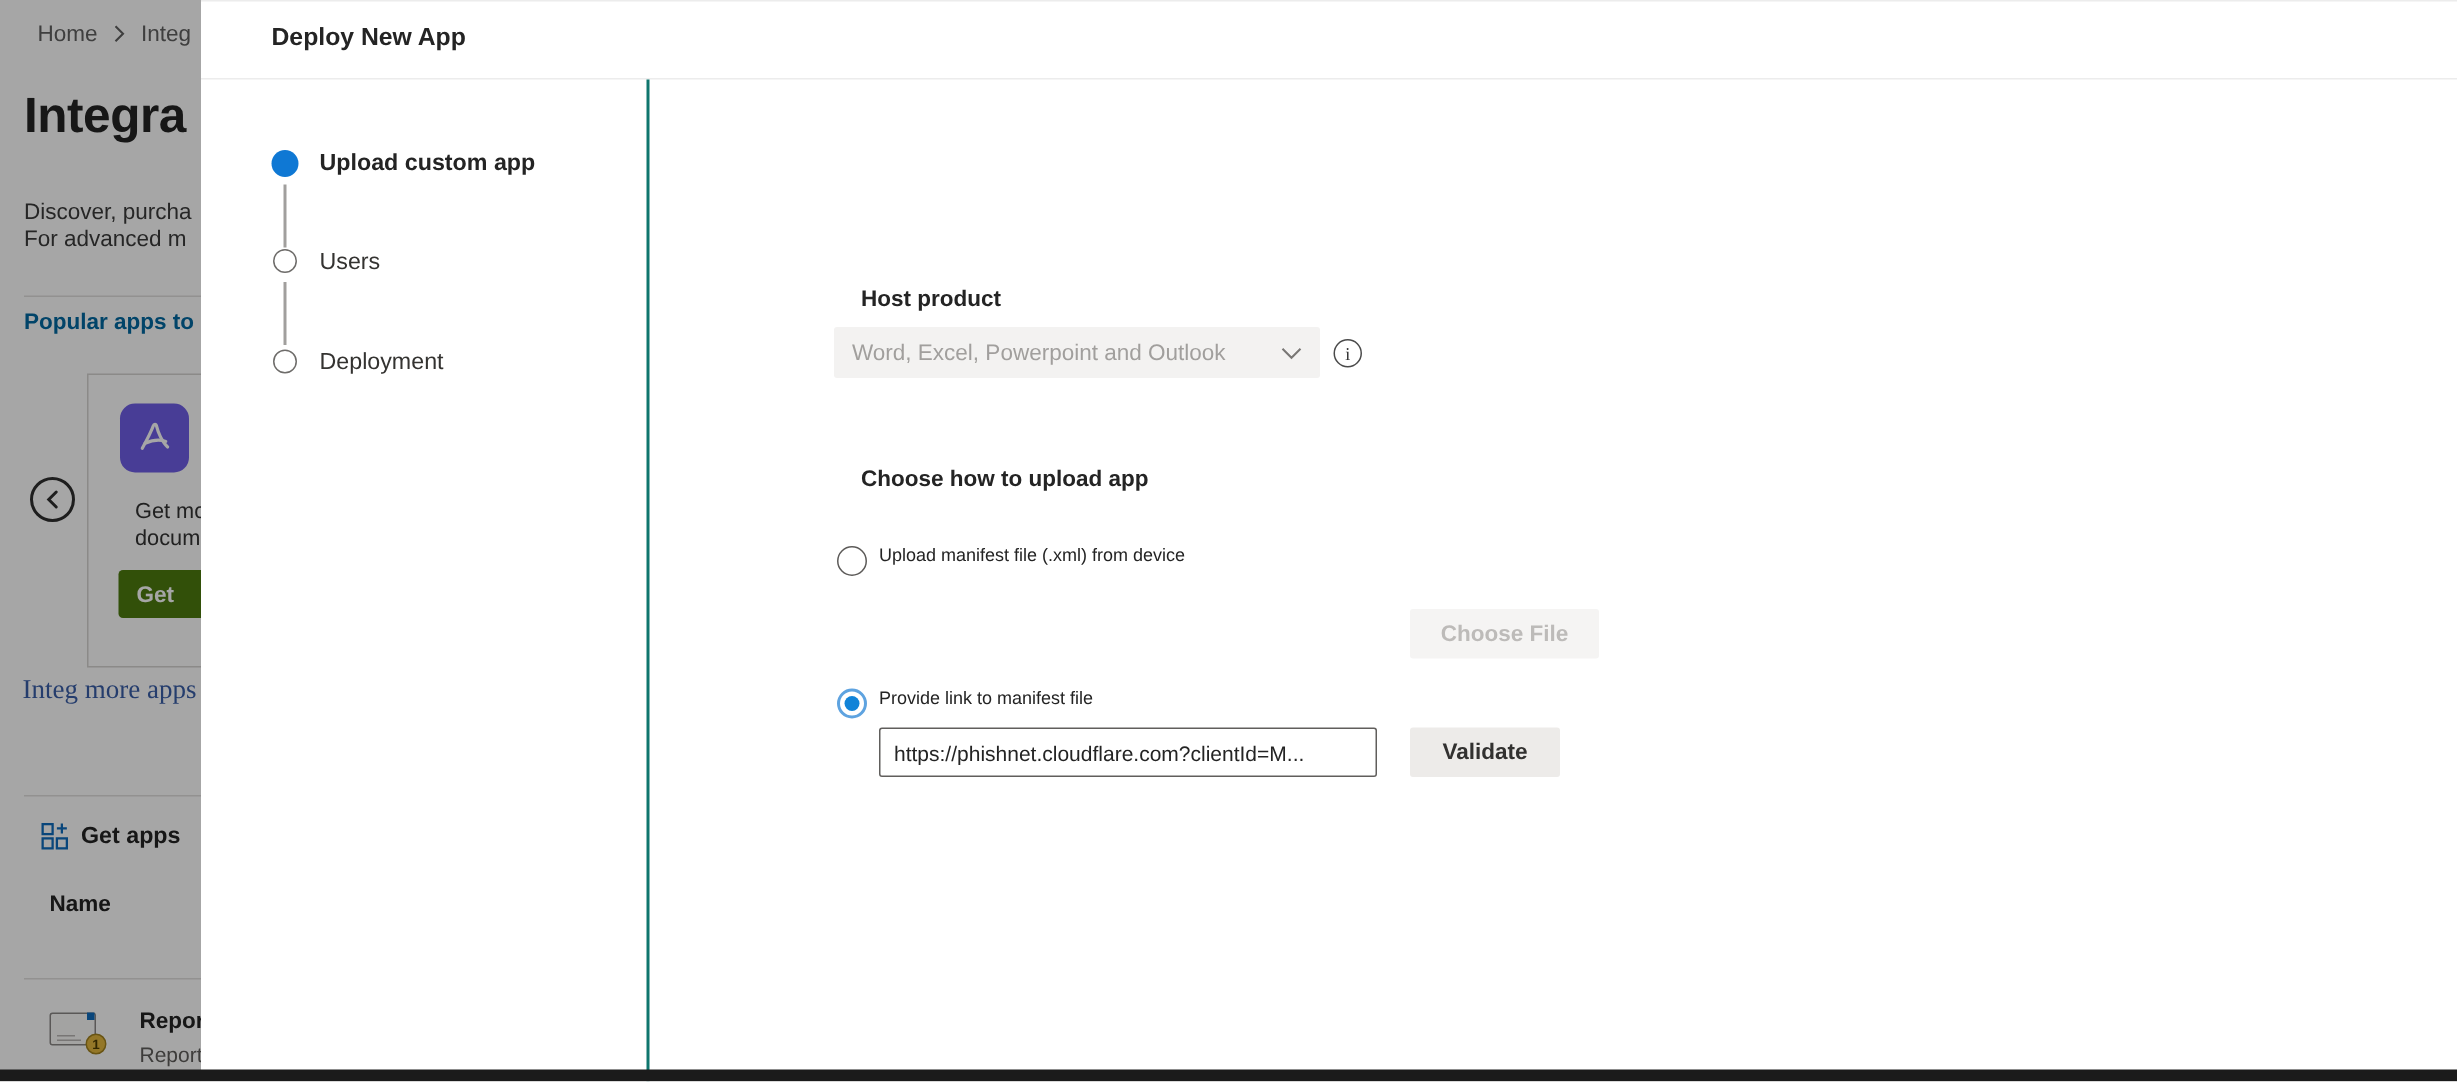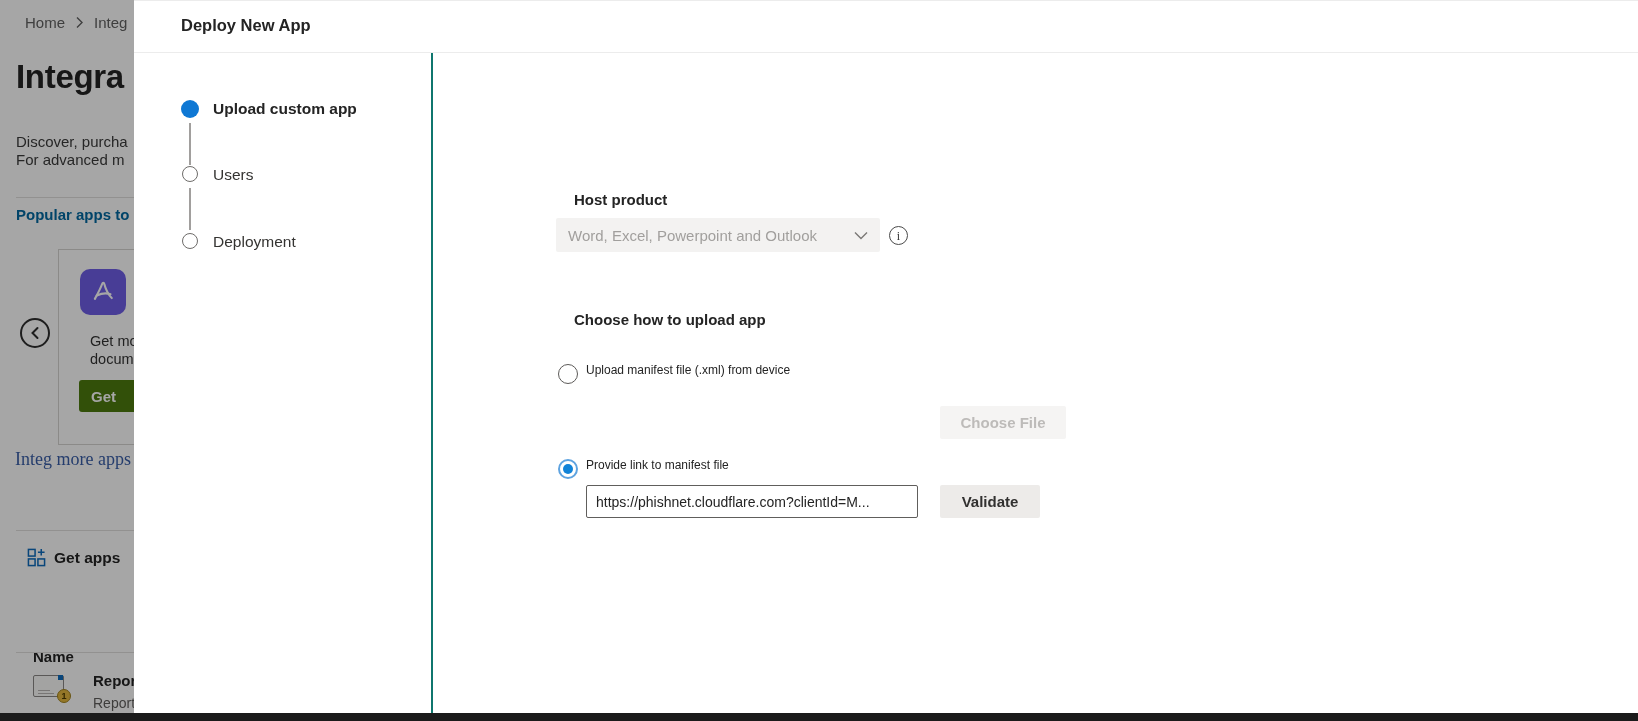--- a/index.html
+++ b/index.html
@@ -19,21 +19,21 @@
 
   .app-card { left:58px; top:249px; width:120px; height:196px; background:#fff; border:1px solid #d6d4d2; }
   .adobe-tile { position:absolute; left:21px; top:19px; width:46px; height:46px; border-radius:10px; background:#6f5fe6; display:flex; align-items:center; justify-content:center; }
   .card-lines { position:absolute; left:31px; top:82px; font-size:14.5px; color:#333; line-height:18px; white-space:nowrap; }
   .get-btn { position:absolute; left:20px; top:130px; width:90px; height:32px; background:#4d7c0f; color:#fff; font-weight:700; font-size:15px; border:none; border-radius:3px; text-align:left; padding-left:12px; font-family:inherit; }
 
   .carousel-btn { left:20px; top:318px; width:30px; height:30px; border-radius:50%; border:2.5px solid #2e2e2e; background:transparent; display:flex; align-items:center; justify-content:center; }
   .view-more { left:15px; top:449px; font-family:"Liberation Serif", serif; font-size:18px; color:#3a5fa8; text-decoration:none; white-space:nowrap; }
 
   .get-apps { left:27px; top:548px; display:flex; align-items:center; gap:8px; font-size:15.5px; font-weight:700; color:#242424; white-space:nowrap; }
-  .name-header { left:33px; top:648px; font-size:15px; font-weight:700; color:#242424; }
+  .name-header { left:33px; top:594px; font-size:15px; font-weight:700; color:#242424; }
   .app-row { left:33px; top:672px; display:flex; gap:26px; align-items:flex-start; }
   .mail-wrap { position:relative; width:34px; height:28px; }
   .mail-body { position:absolute; left:0; top:3px; width:31px; height:22px; background:#fbfaf9; border:1.5px solid #8a8886; border-radius:2px; }
   .mail-line { position:absolute; left:5px; height:1.5px; background:#b8b6b4; }
   .mail-dot { position:absolute; right:4px; top:3px; width:5px; height:5px; background:#0f6cbd; }
   .mail-badge { position:absolute; right:-4px; bottom:-3px; width:14px; height:14px; border-radius:50%; background:#e3b73e; border:1px solid #a1821f; color:#4d3c00; font-size:9px; font-weight:700; display:flex; align-items:center; justify-content:center; }
   .row-title { font-size:15px; font-weight:700; color:#242424; white-space:nowrap; }
   .row-sub { font-size:14px; color:#605e5c; margin-top:6px; white-space:nowrap; }
 
   .dim-overlay { position:absolute; inset:0; background:rgba(0,0,0,0.35); z-index:5; }

